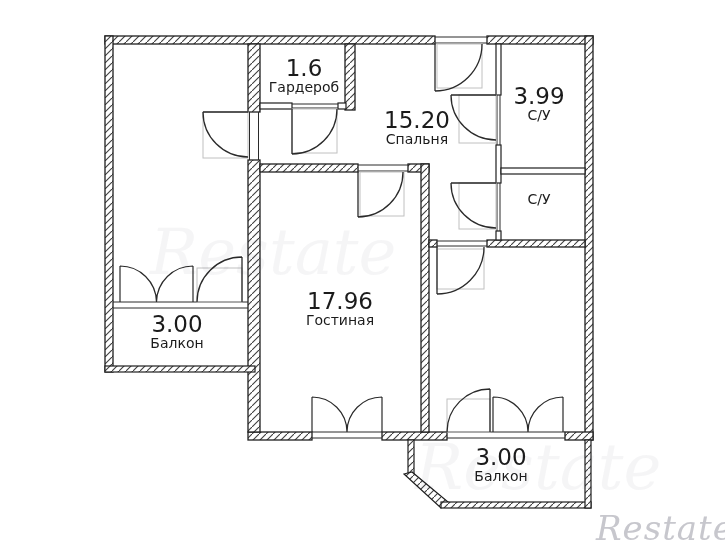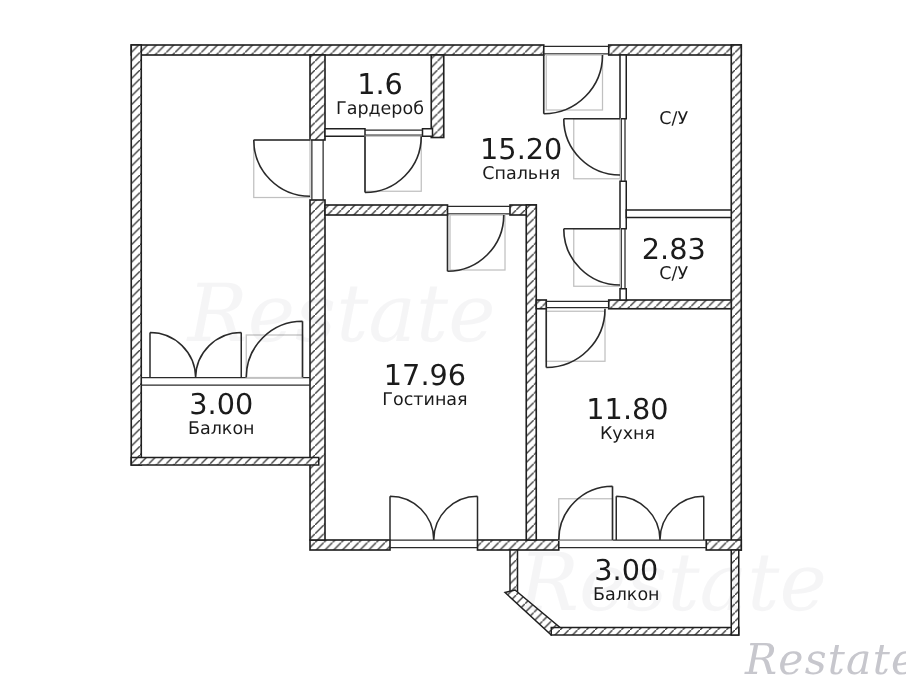--- a/index.html
+++ b/index.html
@@ -117,33 +117,29 @@
 
   <div class="room-label" style="left:239px;top:58px;">
     <span class="area">1.6</span>
     <span class="rname">Гардероб</span>
   </div>
   <div class="room-label" style="left:352px;top:110px;">
     <span class="area">15.20</span>
     <span class="rname">Спальня</span>
   </div>
   <div class="room-label" style="left:474px;top:86px;">
+    <span class="area">3.99</span>
     <span class="rname">С/У</span>
   </div>
   <div class="room-label" style="left:474px;top:190px;">
-    <span class="area">2.83</span>
     <span class="rname">С/У</span>
   </div>
   <div class="room-label" style="left:275px;top:291px;">
     <span class="area">17.96</span>
     <span class="rname">Гостиная</span>
-  </div>
-  <div class="room-label" style="left:437px;top:318px;">
-    <span class="area">11.80</span>
-    <span class="rname">Кухня</span>
   </div>
   <div class="room-label" style="left:112px;top:314px;">
     <span class="area">3.00</span>
     <span class="rname">Балкон</span>
   </div>
   <div class="room-label" style="left:436px;top:447px;">
     <span class="area">3.00</span>
     <span class="rname">Балкон</span>
   </div>
 

